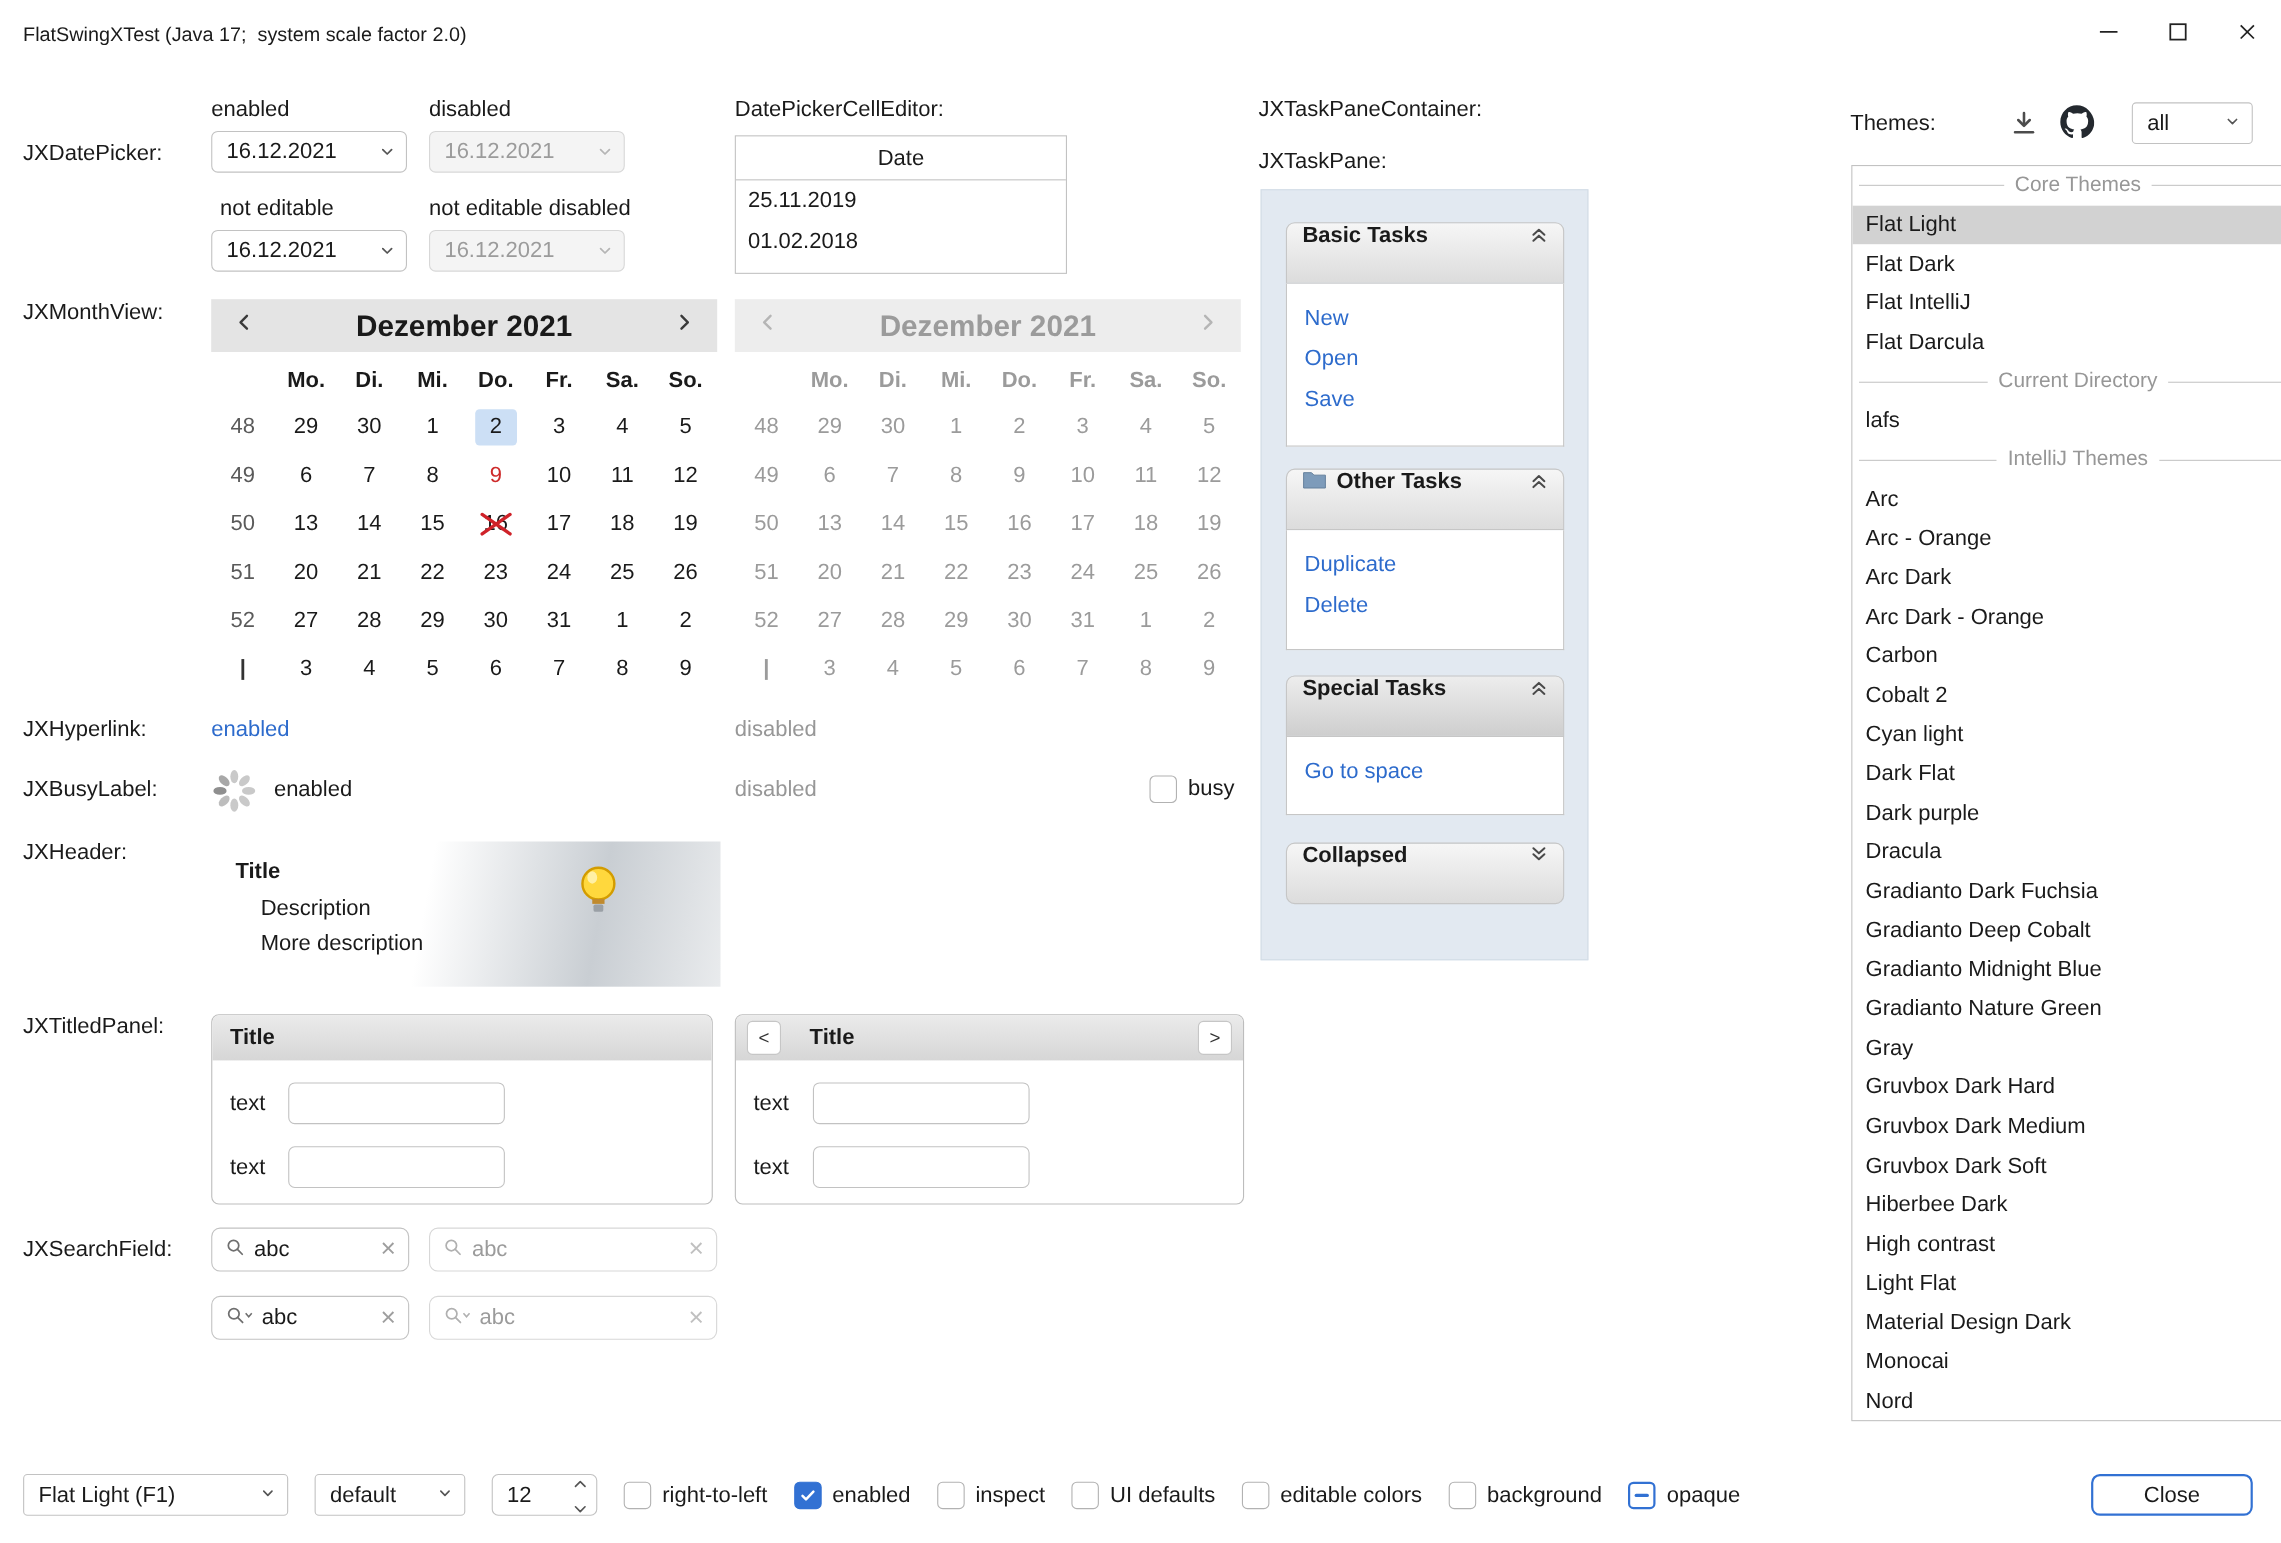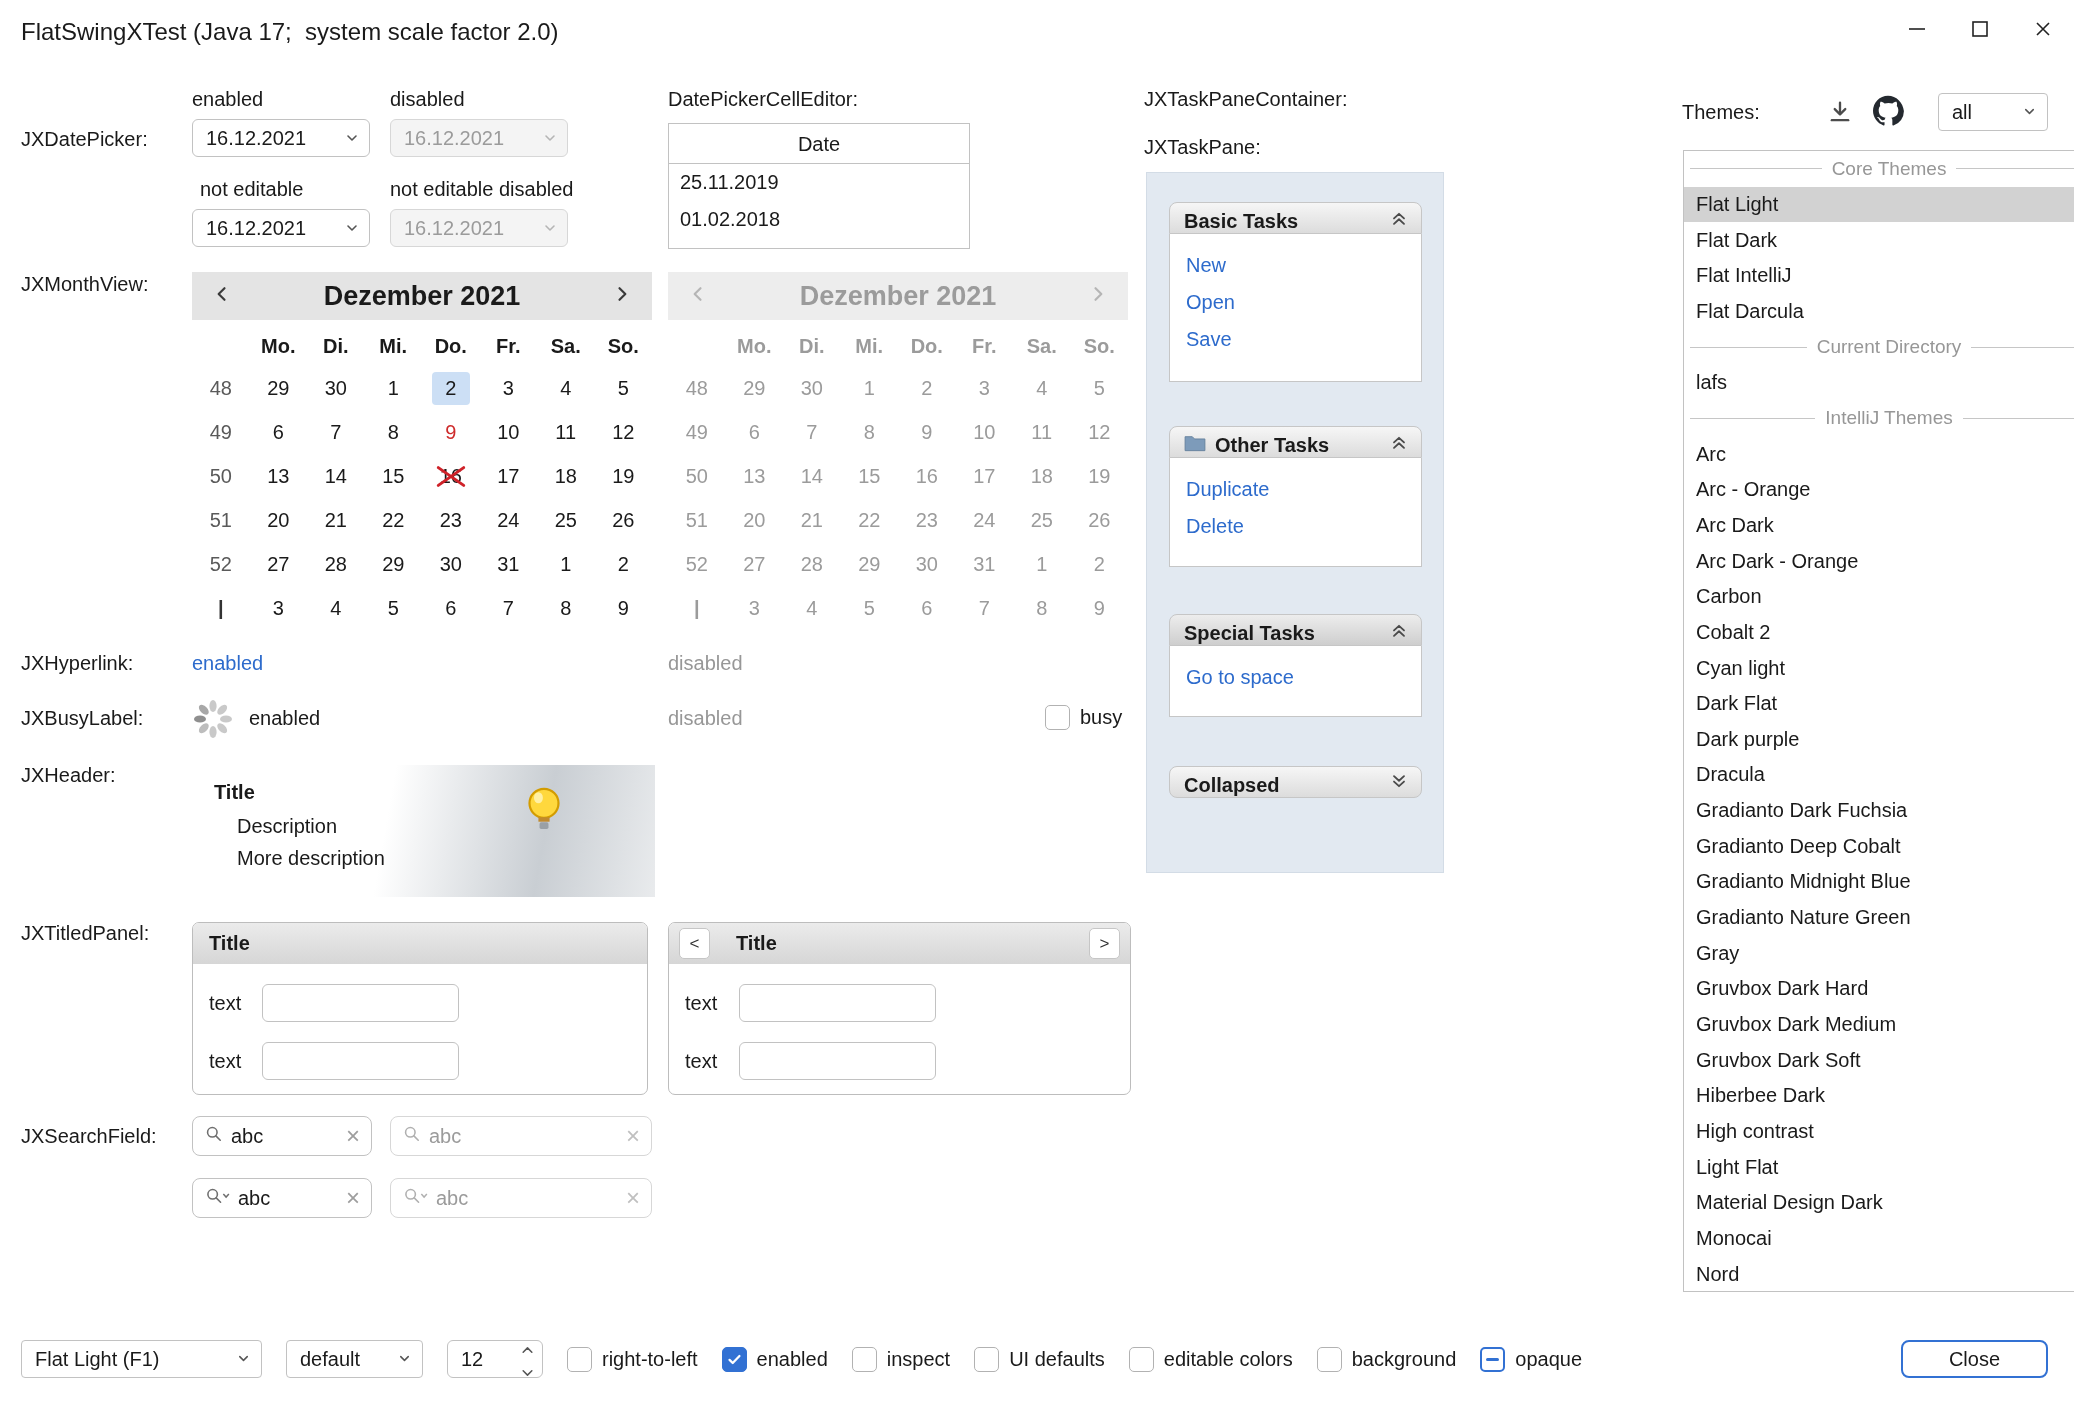--- a/index.html
+++ b/index.html
@@ -2,21 +2,21 @@
 <html><head>
 <meta charset="utf-8">
 <style>
 *{box-sizing:border-box;margin:0;padding:0;}
 html,body{width:2074px;height:1403px;}
 body{font-family:"Liberation Sans","DejaVu Sans",sans-serif;background:#ffffff;}
 #app{position:relative;width:2074px;height:1403px;background:#fff;overflow:hidden;font-size:20px;color:#1a1a1a;}
 
 
 .titlebar{position:absolute;top:0;left:0;right:0;height:63px;display:flex;align-items:center;background:#fff;}
-.titlebar .title{padding-left:21px;font-size:24px;white-space:pre;}
+.titlebar .title{padding-left:21px;font-size:18px;white-space:pre;}
 .win-controls{margin-left:auto;display:flex;height:100%;}
 .win-btn{width:63px;height:100%;display:flex;align-items:center;justify-content:center;}
 
 
 .abs{position:absolute;}
 .rowlabel,.minilabel{position:absolute;height:28px;line-height:28px;white-space:nowrap;}
 .dis-text{color:#979797;}
 .link{color:#2d6bcc;}
 
 
@@ -76,21 +76,21 @@
 .searchfield .sval{flex:1;}
 .searchfield .clear{color:#9e9e9e;font-size:24px;line-height:1;}
 .searchfield.disabled{border-color:#d7d7d7;}
 .searchfield.disabled .sval{color:#9b9b9b;}
 .searchfield.disabled svg *{stroke:#b0b0b0;}
 .searchfield.disabled .clear{color:#c0c0c0;}
 
 
 .tp-container{position:absolute;left:1146px;top:172px;width:298px;height:701px;background:#e2e9f1;border:1px solid #d3dce6;}
 .taskpane{position:absolute;left:22px;width:253px;}
-.tp-header{height:32px;background:linear-gradient(#f6f6f6,#dcdcdc);border:1px solid #c6c6c6;border-radius:8px 8px 0 0;display:flex;align-items:flex-end;padding:0 12px 0 14px;font-weight:bold;gap:9px;}
+.tp-header{height:56px;background:linear-gradient(#f6f6f6,#dcdcdc);border:1px solid #c6c6c6;border-radius:8px 8px 0 0;display:flex;align-items:flex-start;padding:0 12px 0 14px;font-weight:bold;gap:9px;}
 .tp-header.darker{background:linear-gradient(#ededed,#cecece);}
 .taskpane.collapsed .tp-header{border-radius:8px;}
 .tp-header .chev{margin-left:auto;flex:0 0 auto;}
 .tp-content{background:#fff;border:1px solid #c6c6c6;border-top:none;padding:13px 0 0 16px;}
 .tp-link{color:#2d6bcc;line-height:37px;}
 
 
 .theme-list{position:absolute;left:1683px;top:150px;width:412px;height:1142px;border:1px solid #c2c2c2;background:#fff;overflow:hidden;text-align:right;}
 .theme-row{height:35.66px;display:flex;align-items:center;padding:0 12px;white-space:nowrap;}
 .theme-row.selected{background:#d2d2d2;}

